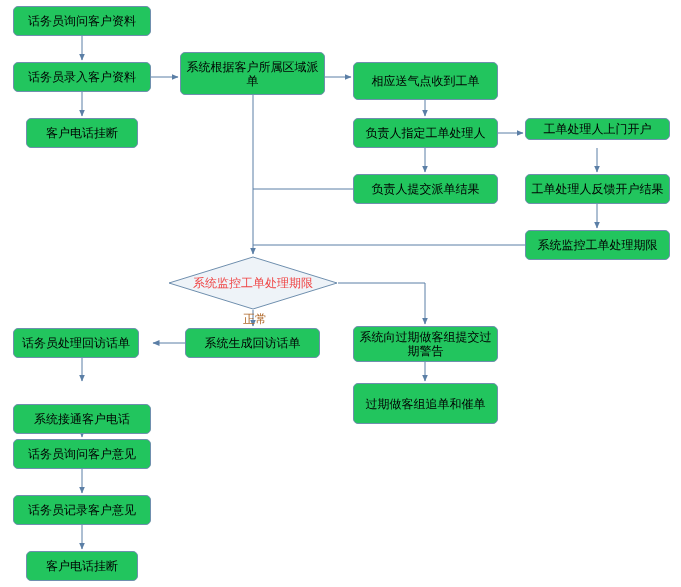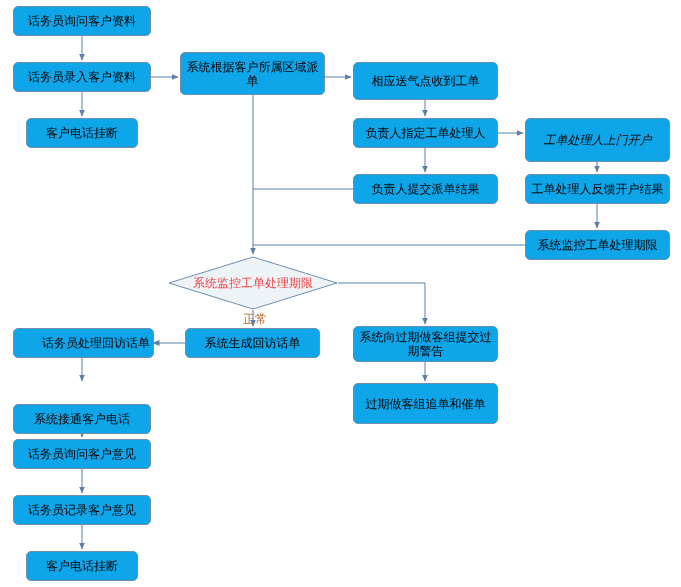--- a/index.html
+++ b/index.html
@@ -19,21 +19,21 @@
     position: absolute;
     left: 0;
     top: 0;
     width: 681px;
     height: 587px;
     pointer-events: none;
   }
   .node {
     position: absolute;
     box-sizing: border-box;
-    background: #0ea5e9;
+    background: #22c55e;
     border: 1px solid #6f8fae;
     border-radius: 5px;
     color: #000000;
     font-size: 12px;
     line-height: 14px;
     text-align: center;
     display: flex;
     align-items: center;
     justify-content: center;
     padding: 8px 3px;
@@ -143,21 +143,21 @@
   </div>
 
   <div class="node" style="left:353px;top:62px;width:145px;height:38px;">
     <span>相应送气点收到工单</span>
   </div>
 
   <div class="node" style="left:353px;top:118px;width:145px;height:30px;">
     <span>负责人指定工单处理人</span>
   </div>
 
-  <div class="node" style="left:525px;top:118px;width:145px;height:44px;font-style:italic;">
+  <div class="node" style="left:525px;top:118px;width:145px;height:22px;">
     <span>工单处理人上门开户</span>
   </div>
 
   <div class="node" style="left:353px;top:174px;width:145px;height:30px;">
     <span>负责人提交派单结果</span>
   </div>
 
   <div class="node" style="left:525px;top:174px;width:145px;height:30px;">
     <span>工单处理人反馈开户结果</span>
   </div>
@@ -166,21 +166,21 @@
     <span>系统监控工单处理期限</span>
   </div>
 
   <div class="decision" style="left:168px;top:256px;width:170px;height:54px;">
     <svg class="dshape" viewBox="0 0 170 54" preserveAspectRatio="none">
       <polygon points="85,1 169,27 85,53 1,27" fill="#eef3f8" stroke="#6f8fae" stroke-width="1"></polygon>
     </svg>
     <span>系统监控工单处理期限</span>
   </div>
 
-  <div class="node" style="left:13px;top:328px;width:141px;height:30px;text-align:right;">
+  <div class="node" style="left:13px;top:328px;width:126px;height:30px;">
     <span>话务员处理回访话单</span>
   </div>
 
   <div class="node" style="left:185px;top:328px;width:135px;height:30px;">
     <span>系统生成回访话单</span>
   </div>
 
   <div class="node" style="left:353px;top:326px;width:145px;height:36px;">
     <span>系统向过期做客组提交过期警告</span>
   </div>

